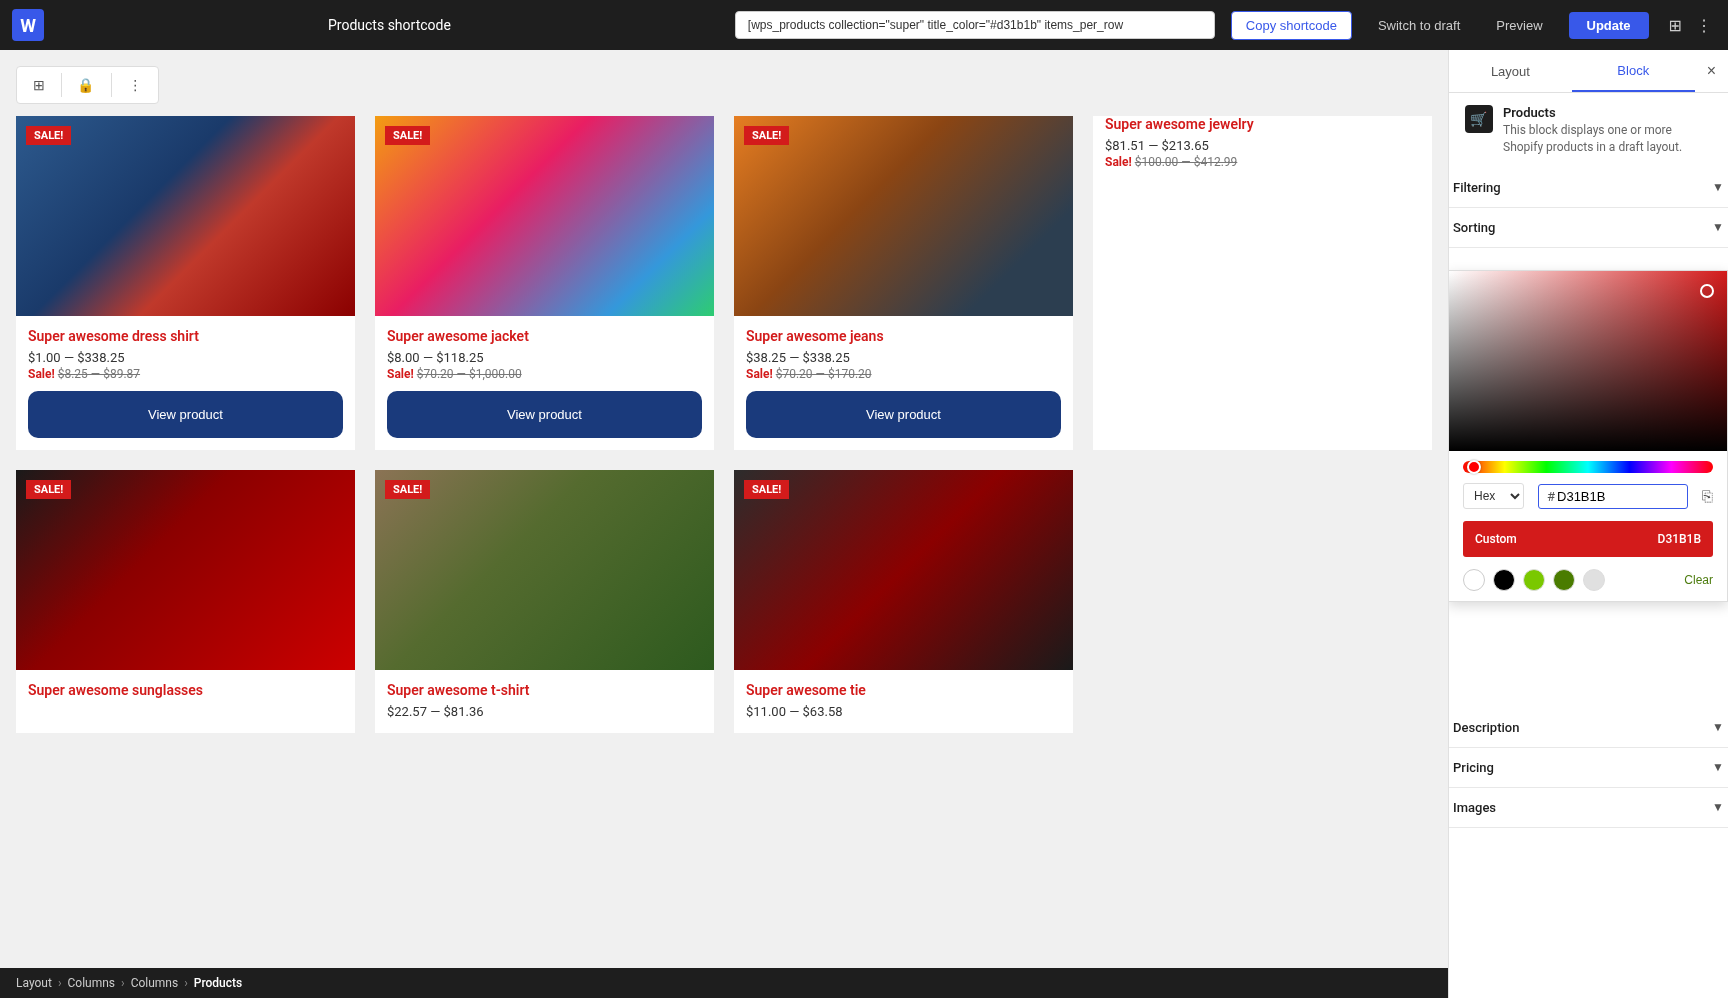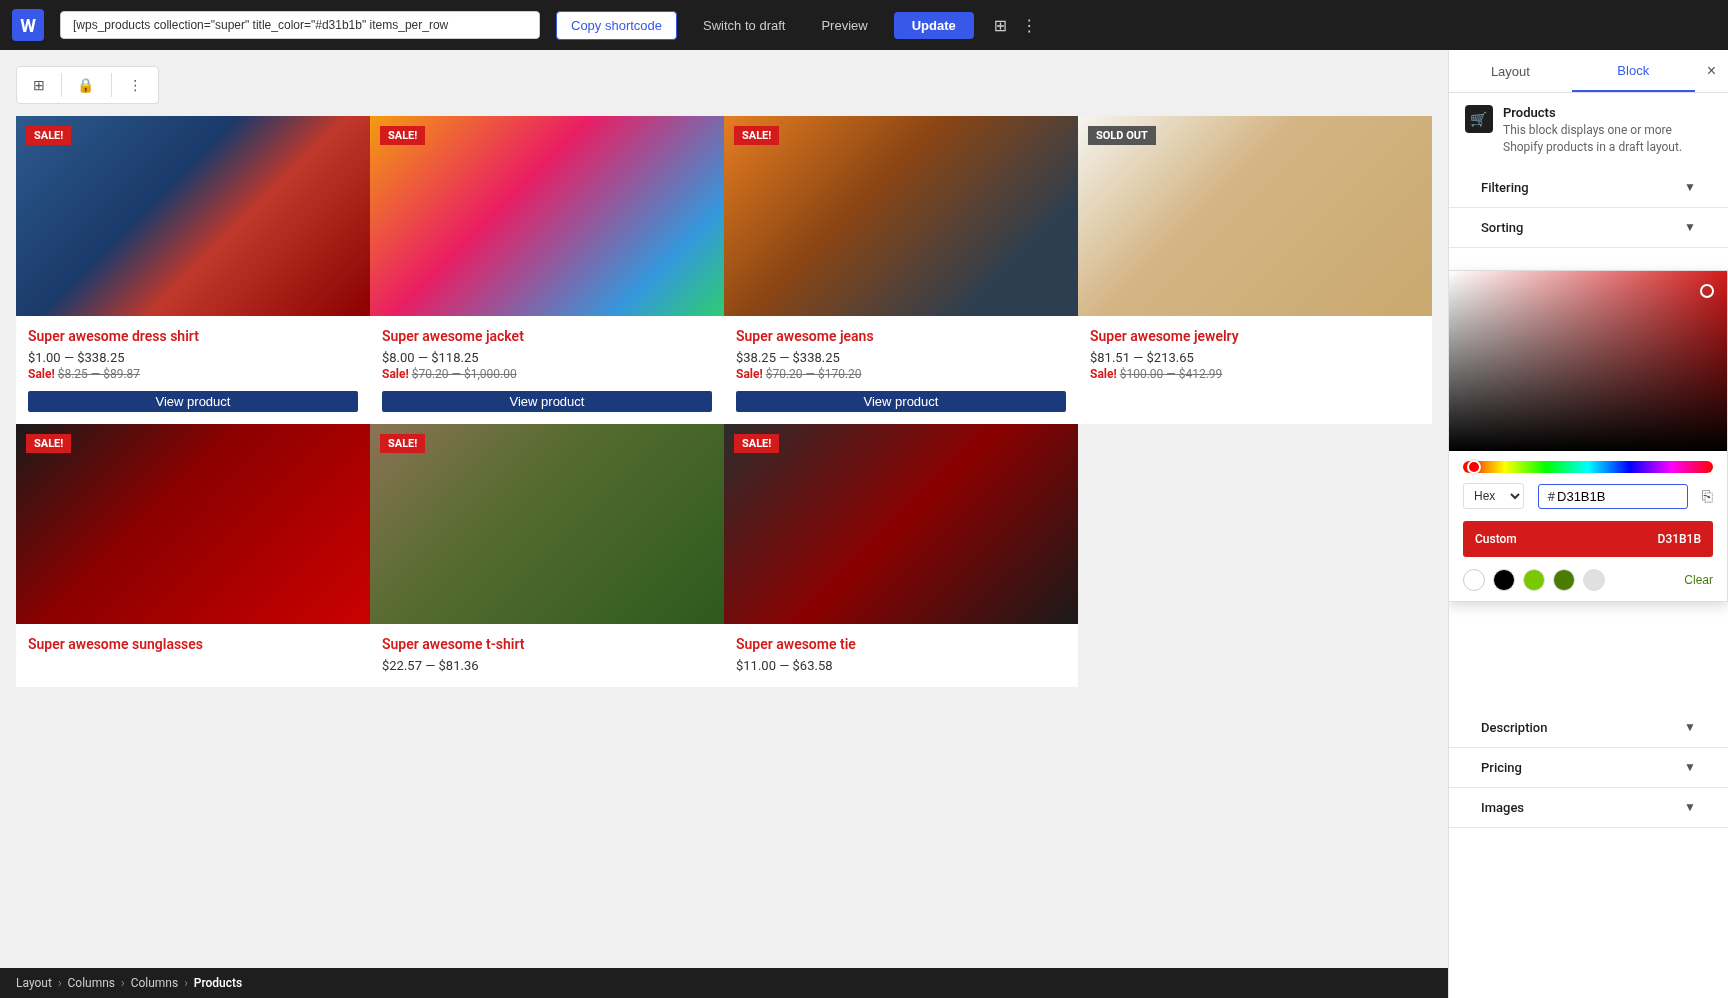--- a/index.html
+++ b/index.html
@@ -42,21 +42,21 @@
       display: flex; align-items: center; gap: 4px; margin-bottom: 12px;
       background: #fff; border: 1px solid #ddd; border-radius: 4px; padding: 4px 8px; width: fit-content;
     }
     .toolbar-btn {
       background: transparent; border: none; padding: 6px 8px; cursor: pointer; color: #555; font-size: 14px; border-radius: 3px;
     }
     .toolbar-divider { width: 1px; height: 24px; background: #ddd; margin: 0 4px; }
 
     
     .products-grid {
-      display: grid; grid-template-columns: repeat(4, 1fr); 
+      display: grid; grid-template-columns: repeat(4, 1fr); gap: 20px;
     }
 
     
     .product-card { background: #fff; padding: 0 0 12px 0; }
     .product-image-wrap { position: relative; width: 100%; height: 200px; overflow: hidden; margin-bottom: 12px; }
     .sale-badge {
       position: absolute; top: 10px; left: 10px;
       background: #d31b1b; color: #fff; font-size: 11px; font-weight: bold;
       padding: 3px 8px; z-index: 2;
     }
@@ -65,22 +65,22 @@
       background: #555; color: #fff; font-size: 11px; font-weight: bold;
       padding: 3px 8px; z-index: 2; text-transform: uppercase;
     }
     .product-title { color: #d31b1b; font-size: 14px; font-weight: 600; margin: 0 12px 6px; }
     .product-price { font-size: 13px; color: #333; margin: 0 12px 2px; }
     .product-sale { font-size: 12px; color: #555; margin: 0 12px 10px; }
     .product-sale span { text-decoration: line-through; color: #777; }
     .product-sale .sale-label { color: #d31b1b; font-weight: bold; text-decoration: none; }
     .btn-view-product {
       display: block; width: calc(100% - 24px); margin: 0 12px;
-      background: #1a3a7c; color: #fff; border: none; padding: 3px;
-      font-size: 13px; cursor: pointer; border-radius: 2px; text-align: center;
+      background: #1a3a7c; color: #fff; border: none; padding: 16px;
+      font-size: 13px; cursor: pointer; border-radius: 10px; text-align: center;
     }
     .out-of-stock-box {
       border-left: 4px solid #c89a00; background: #fef9e7;
       padding: 14px 16px; font-size: 14px; color: #555;
       display: flex; align-items: center; height: 48px;
       margin: 0 12px;
     }
 
     
     .sidebar {
@@ -94,21 +94,21 @@
     }
     .sidebar-tab.active { border-bottom: 2px solid #3858e9; color: #3858e9; font-weight: 500; }
     .sidebar-close { background: transparent; border: none; cursor: pointer; color: #555; font-size: 16px; padding: 12px; }
 
     
     .sidebar-section {
       border-bottom: 1px solid #e8e8e8;
     }
     .sidebar-section-header {
       display: flex; align-items: center; justify-content: space-between;
-      padding: 12px 32px; cursor: pointer; font-size: 13px; font-weight: 500; color: #1e1e1e;
+      padding: 12px 4px; cursor: pointer; font-size: 13px; font-weight: 500; color: #1e1e1e;
     }
     .sidebar-section-header .chevron { color: #555; font-size: 12px; }
 
     
     .block-info { padding: 12px 16px; display: flex; gap: 10px; align-items: flex-start; }
     .block-icon { width: 28px; height: 28px; background: #1e1e1e; border-radius: 4px; display: flex; align-items: center; justify-content: center; color: #fff; font-size: 14px; flex-shrink: 0; }
     .block-name { font-size: 13px; font-weight: 600; color: #1e1e1e; }
     .block-desc { font-size: 12px; color: #666; margin-top: 2px; line-height: 1.4; }
 
     
@@ -192,20 +192,21 @@
     .sidebar-tabs-row { display: flex; align-items: center; border-bottom: 1px solid #e0e0e0; }
     .sidebar-tabs-row .sidebar-tab { flex: 1; }
   </style>
 </head>
 <body>
 
 <div class="topbar">
   <div class="wp-logo">
     <span>W</span>
   </div>
+  <div class="page-title">Products shortcode</div>
   <input class="shortcode-input" type="text" readonly="" value="[wps_products collection=&quot;super&quot; title_color=&quot;#d31b1b&quot; items_per_row" style="">
   <button class="btn-copy">Copy shortcode</button>
   <button class="btn-draft">Switch to draft</button>
   <button class="btn-preview">Preview</button>
   <button class="btn-update">Update</button>
   <div class="topbar-icons">
     <button class="icon-btn">⊞</button>
     <button class="icon-btn">⋮</button>
   </div>
 </div>
@@ -254,23 +255,20 @@
         </div>
         <div class="product-title">Super awesome jeans</div>
         <div class="product-price">$38.25 — $338.25</div>
         <div class="product-sale">
           <span class="sale-label">Sale!</span>&nbsp;<span>$70.20 — $170.20</span>
         </div>
         <button class="btn-view-product">View product</button>
       </div>
 
       <div class="product-card">
-        <div class="product-image-wrap prod-img-4">
-          <span class="sold-out-badge">SOLD OUT</span>
-        </div>
         <div class="product-title">Super awesome jewelry</div>
         <div class="product-price">$81.51 — $213.65</div>
         <div class="product-sale">
           <span class="sale-label">Sale!</span>&nbsp;<span>$100.00 — $412.99</span>
         </div>
       </div>
 
       <div class="product-card">
         <div class="product-image-wrap prod-img-5">
           <span class="sale-badge">SALE!</span>

